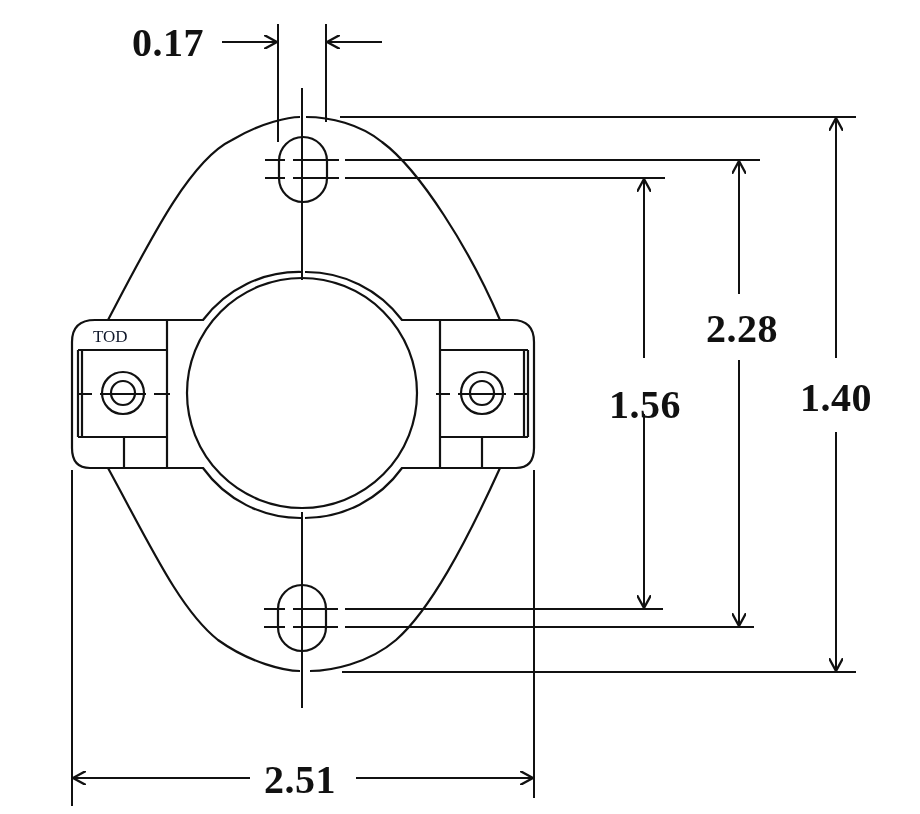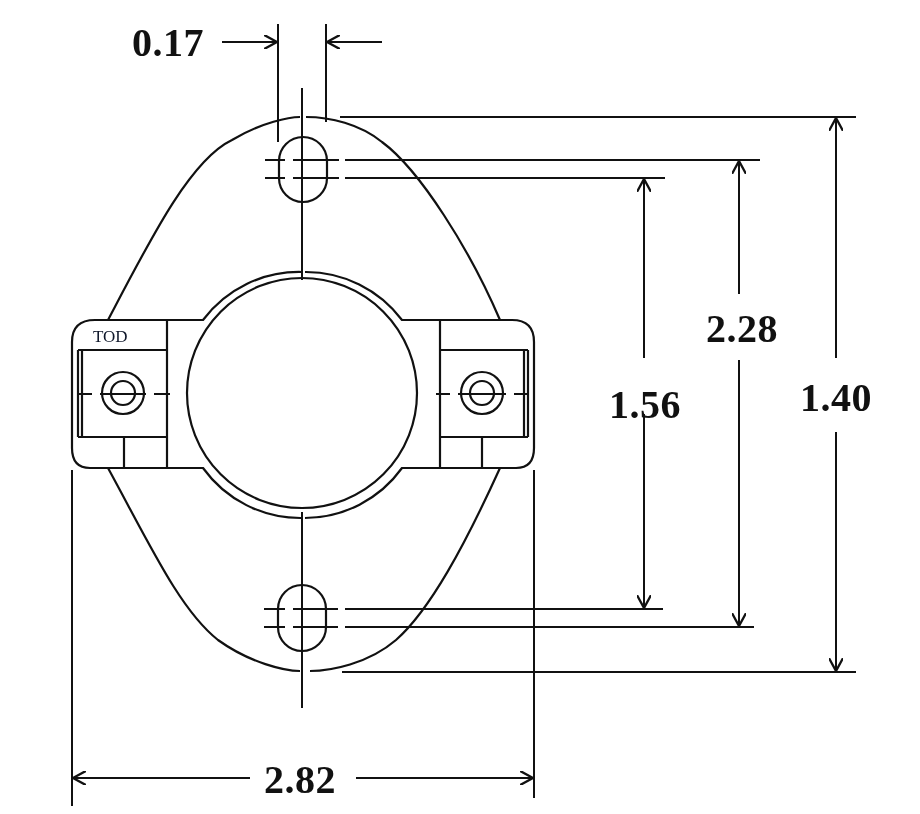--- a/index.html
+++ b/index.html
@@ -141,13 +141,13 @@
     <line class="thin" x1="356" y1="778" x2="533" y2="778" marker-end="url(#arr)"></line>
   </g>
 </svg>
 
 <div class="small-label" style="left:93px; top:328px;">TOD</div>
 
 <div class="dim-label big" style="left:132px; top:23px;">0.17</div>
 <div class="dim-label big" style="left:601px; top:385px;margin-left:8px;">1.56</div>
 <div class="dim-label big" style="left:706px; top:309px;">2.28</div>
 <div class="dim-label big" style="left:800px; top:378px;">1.40</div>
-<div class="dim-label big" style="left:264px; top:760px;">2.82</div>
+<div class="dim-label big" style="left:264px; top:760px;">2.51</div>
 
 </body></html>

